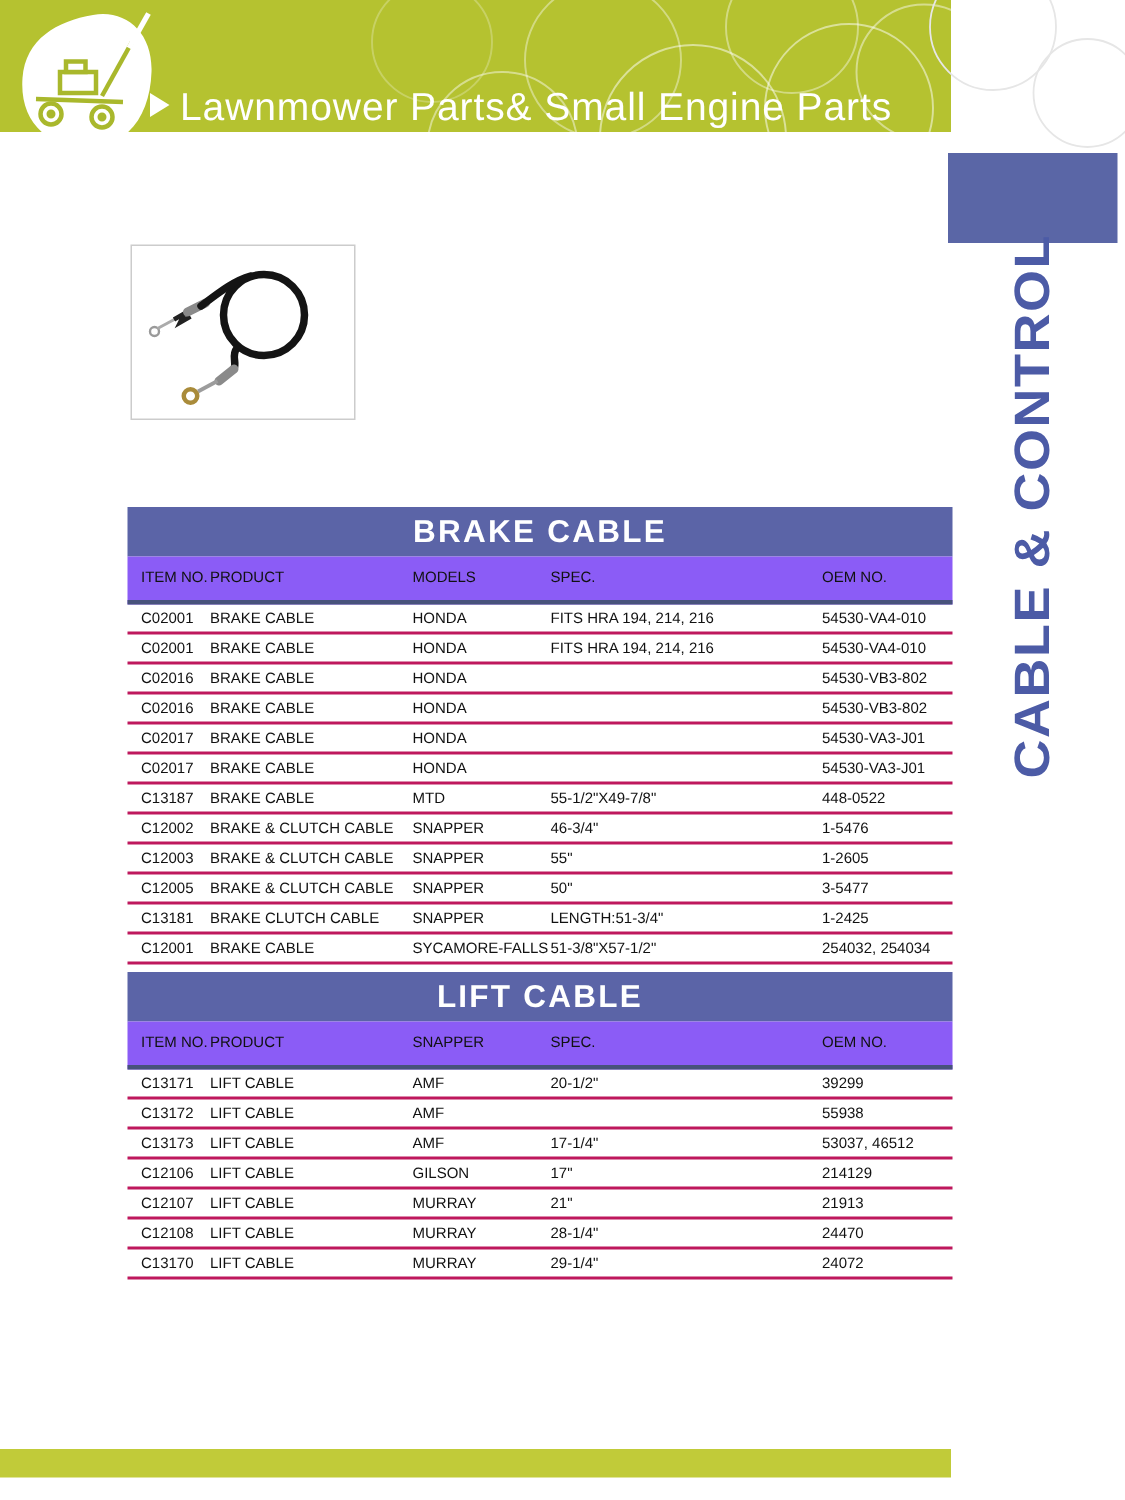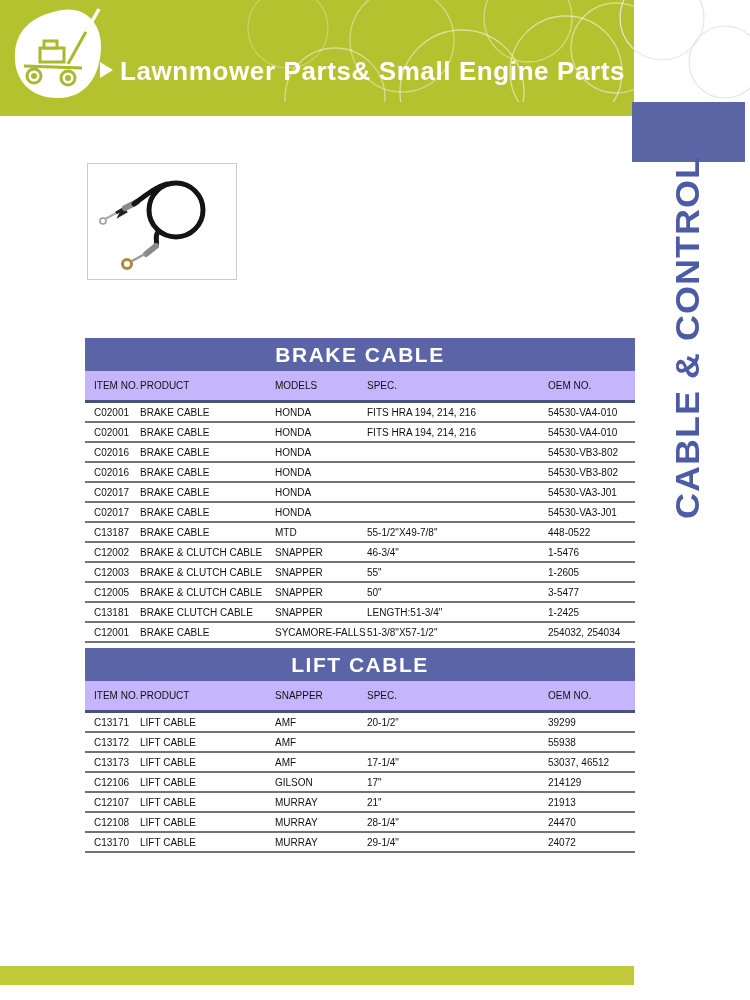--- a/index.html
+++ b/index.html
@@ -1,20 +1,20 @@
 <!DOCTYPE html>
 <html><head>
 <meta charset="utf-8">
 <style>
   html,body{margin:0;padding:0;background:#fff;}
   .page{position:relative;width:750px;height:1000px;background:#ffffff;overflow:hidden;
         font-family:"Liberation Sans",sans-serif;}
 
   
-  .header-bar{position:absolute;left:0;top:0;width:634px;height:116px;background:#b5c230;overflow:hidden;font-weight:bold;}
+  .header-bar{position:absolute;left:0;top:0;width:634px;height:88px;background:#b5c230;overflow:hidden;}
   .deco-circles{position:absolute;left:0;top:0;}
   .corner-circles{position:absolute;left:600px;top:0;}
   .logo-wrap{position:absolute;left:10px;top:4px;}
   .header-arrow{position:absolute;left:100px;top:62px;width:0;height:0;
         border-left:13px solid #fff;border-top:8px solid transparent;border-bottom:8px solid transparent;}
   .header-title{position:absolute;left:120px;top:56px;color:#fff;font-size:26px;letter-spacing:.6px;white-space:nowrap;}
 
   
   .blue-tab{position:absolute;left:632px;top:102px;width:113px;height:60px;background:#5a66a6;}
   .side-label{position:absolute;left:662px;top:190px;width:52px;height:295px;
@@ -24,25 +24,25 @@
 
   
   .photo-box{position:absolute;left:87px;top:163px;width:148px;height:115px;background:#fff;border:1px solid #cccccc;}
 
   
   .ptable{position:absolute;left:85px;width:550px;}
   #table0{top:338px;}
   #table1{top:648px;}
   .table-title{height:33px;background:#5b64a7;color:#fff;font-weight:bold;font-size:21px;
         text-align:center;line-height:33px;letter-spacing:1.5px;}
-  .table-cols{height:29px;background:#c4b5fd;border-bottom:3px solid #47527b;
+  .table-cols{height:29px;background:#8b5cf6;border-bottom:3px solid #47527b;
         display:grid;grid-template-columns:46px 135px 92px 181px 1fr;align-items:center;
         padding-left:9px;font-size:10px;color:#111;}
   .table-row{height:20px;box-sizing:border-box;display:grid;grid-template-columns:46px 135px 92px 181px 1fr;
-        align-items:center;padding-left:9px;font-size:10px;color:#111;border-bottom:2px solid #737373;}
+        align-items:center;padding-left:9px;font-size:10px;color:#111;border-bottom:2px solid #be185d;}
   .cell{overflow:hidden;white-space:nowrap;}
 
   
   .footnote{position:absolute;left:86px;top:897px;font-size:11px;color:#8c8c8c;}
   .bottom-bar{position:absolute;left:0;top:966px;width:634px;height:19px;background:#c1cb39;}
 </style>
 </head>
 <body>
 
 <div class="page">

